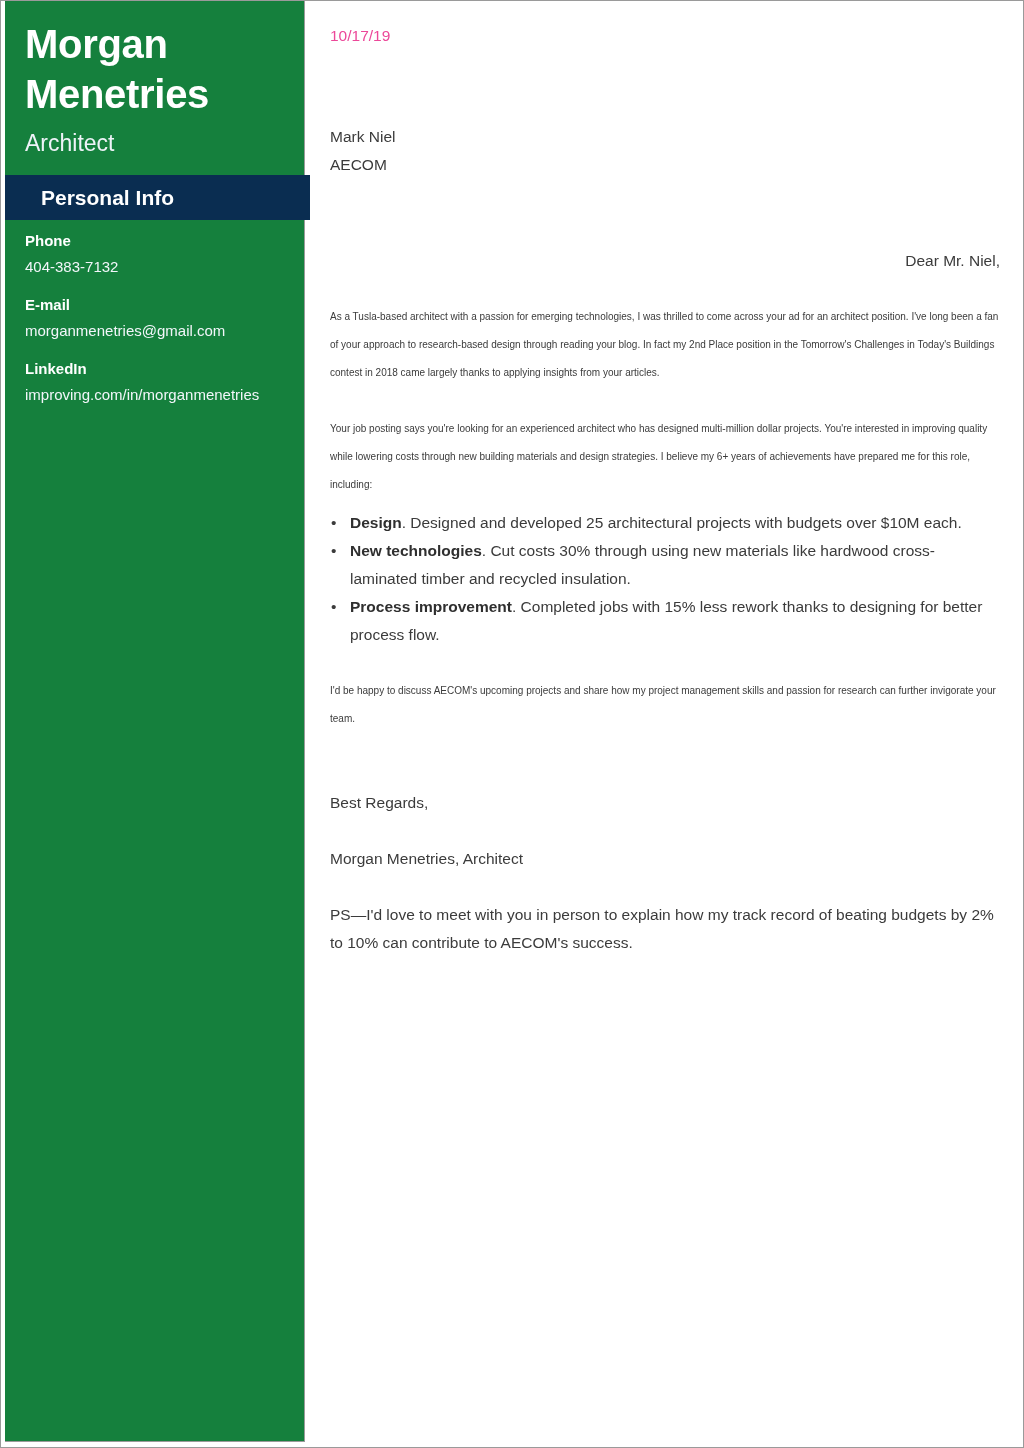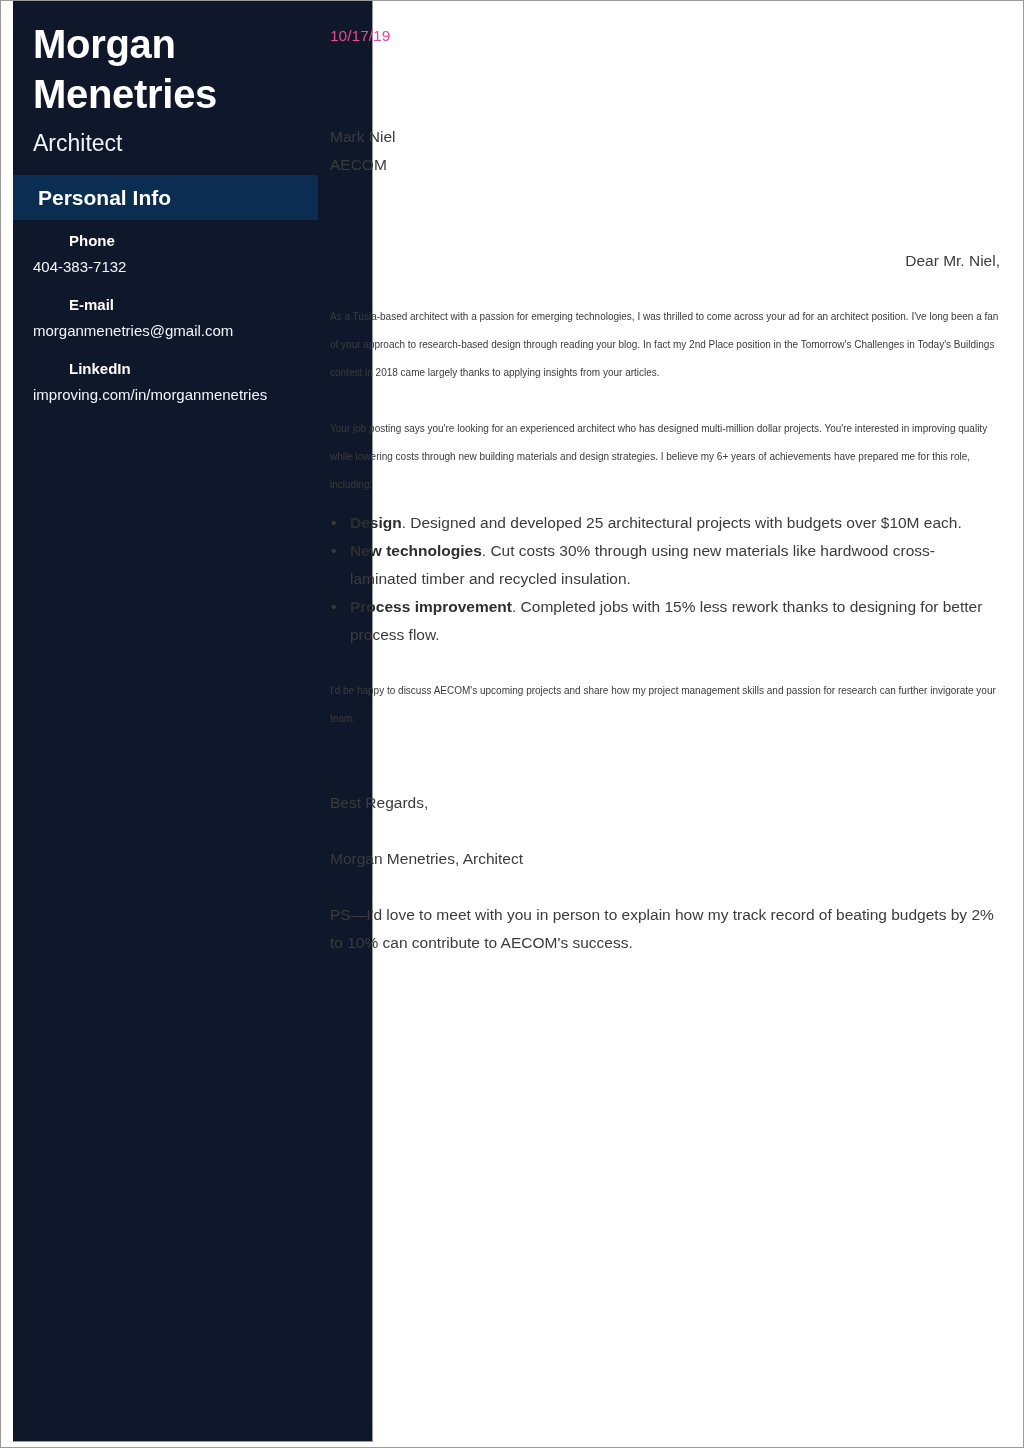--- a/index.html
+++ b/index.html
@@ -18,25 +18,25 @@
     height: 1448px;
     background: #ffffff;
     box-sizing: border-box;
     border: 1px solid #9a9a9a;
     overflow: hidden;
   }
 
   
   .sidebar {
     position: absolute;
-    left: 12px;
+    left: 4px;
     top: 0;
-    width: 360px;
+    width: 300px;
     height: 1441px;
-    background: #0f172a;
+    background: #15803d;
     box-sizing: border-box;
     border-right: 1px solid #9a9a9a;
     border-bottom: 1px solid #9a9a9a;
   }
 
   .name-block {
     padding: 18px 20px 0 20px;
   }
   .full-name {
     color: #ffffff;
@@ -62,41 +62,40 @@
     width: 305px;
     height: 45px;
     background: #0a2d51;
     display: flex;
     align-items: center;
   }
   .section-band-label {
     color: #ffffff;
     font-size: 21px;
     font-weight: bold;
-    padding-left: 25px;
+    padding-left: 36px;
   }
 
   .contact-list {
     position: absolute;
     left: 0;
     top: 230px;
     width: 306px;
     padding: 0 18px 0 20px;
     box-sizing: border-box;
   }
   .contact-item {
     margin-bottom: 18px;
   }
   .contact-label {
     color: #ffffff;
     font-size: 15px;
     font-weight: bold;
     line-height: 20px;
     margin-bottom: 6px;
-    margin-left: 36px;
   }
   .contact-value {
     color: #f2f6fa;
     font-size: 15px;
     font-weight: normal;
     line-height: 20px;
     word-break: break-word;
   }
 
   

